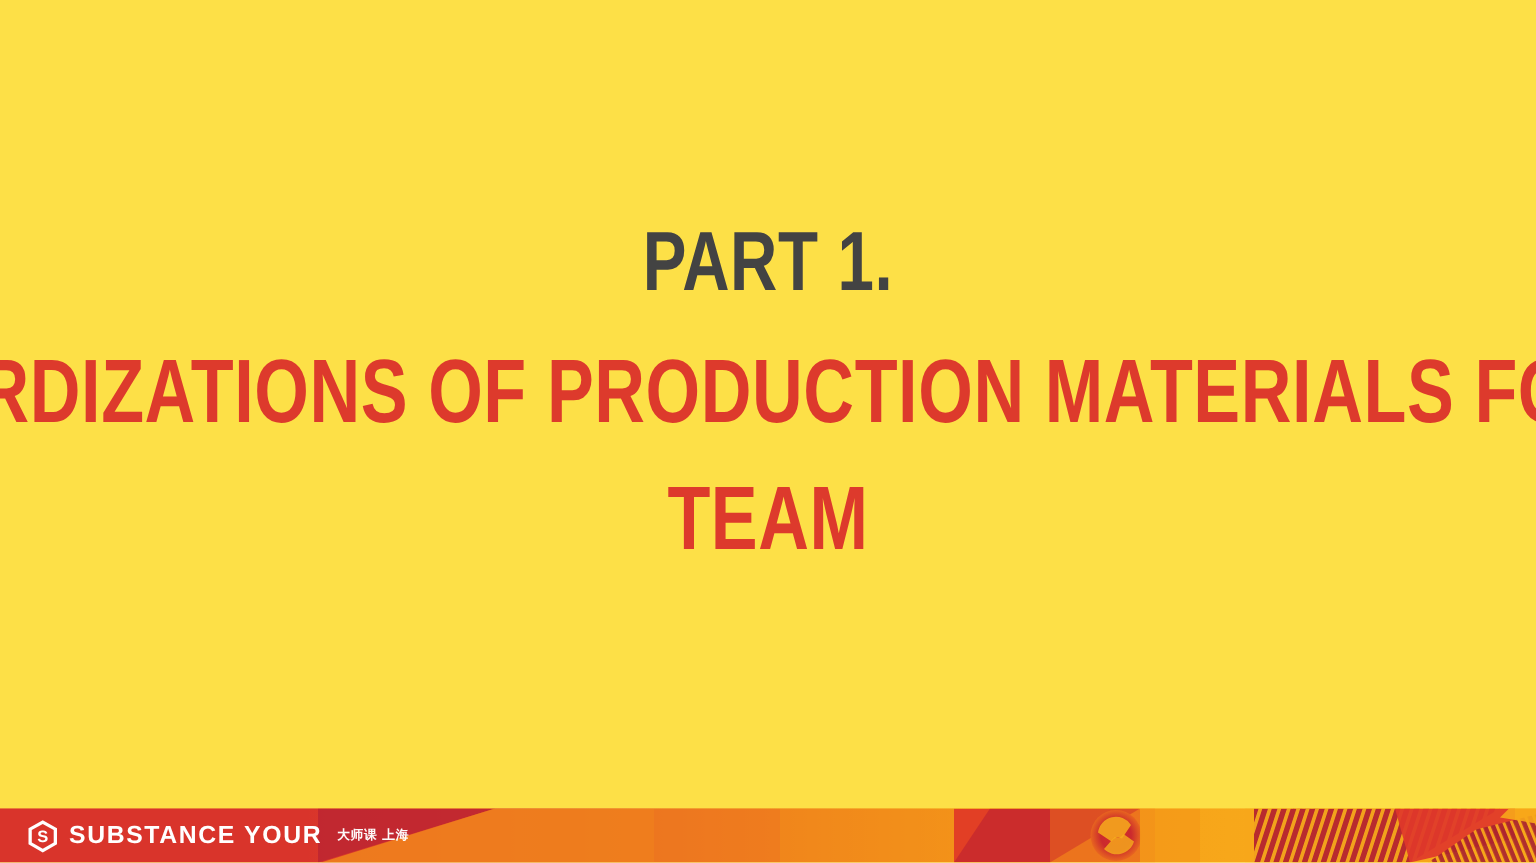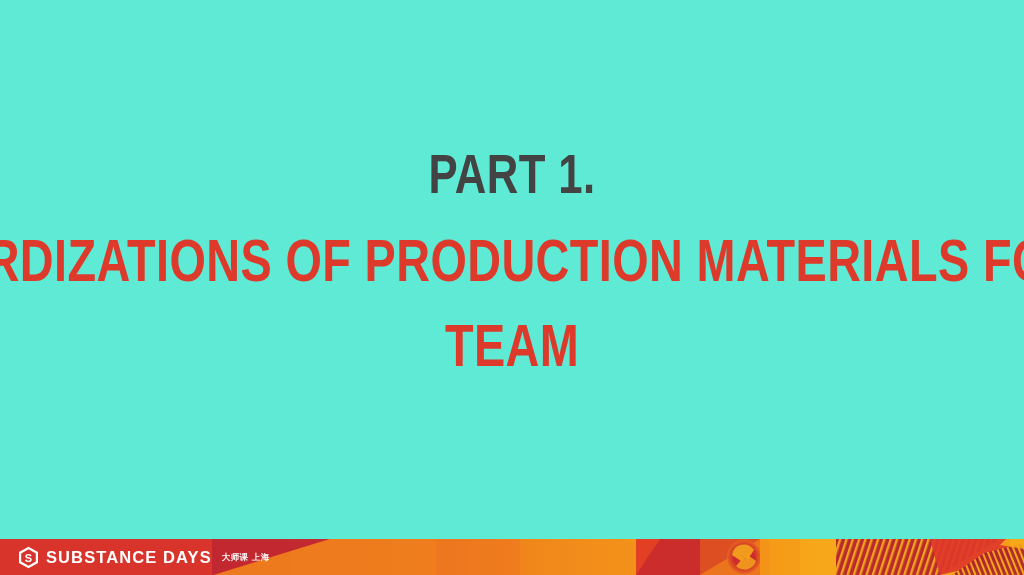--- a/index.html
+++ b/index.html
@@ -11,21 +11,21 @@
     height: 575px;
     background: #ffffff;
     font-family: "Liberation Sans", sans-serif;
     overflow: hidden;
     position: relative;
   }
 
   #slide {
     position: absolute;
     inset: 0;
-    background: #5eead4;
+    background: #fde047;
   }
 
   
   #title-block {
     position: absolute;
     left: 0;
     right: 0;
     top: 143;
     top: 143px;
     text-align: center;
@@ -211,21 +211,21 @@
     </svg>
 
     <div id="logo-lockup">
 
       <svg id="logo-mark" viewBox="0 0 42 46">
         <polygon points="21,1.5 40,12.2 40,33.8 21,44.5 2,33.8 2,12.2" fill="#ffffff"></polygon>
         <polygon points="21,6.5 35.6,14.8 35.6,31.2 21,39.5 6.4,31.2 6.4,14.8" fill="#d9342b"></polygon>
         <text x="21" y="31" text-anchor="middle" font-family="Liberation Sans, sans-serif" font-size="22" font-weight="bold" fill="#ffffff">S</text>
       </svg>
 
-      <span id="logo-wordmark">SUBSTANCE DAYS</span>
+      <span id="logo-wordmark">SUBSTANCE YOUR</span>
 
       <span id="logo-subtitle">大师课 上海</span>
 
     </div>
 
   </div>
 
 </div>
 
 </body></html>

